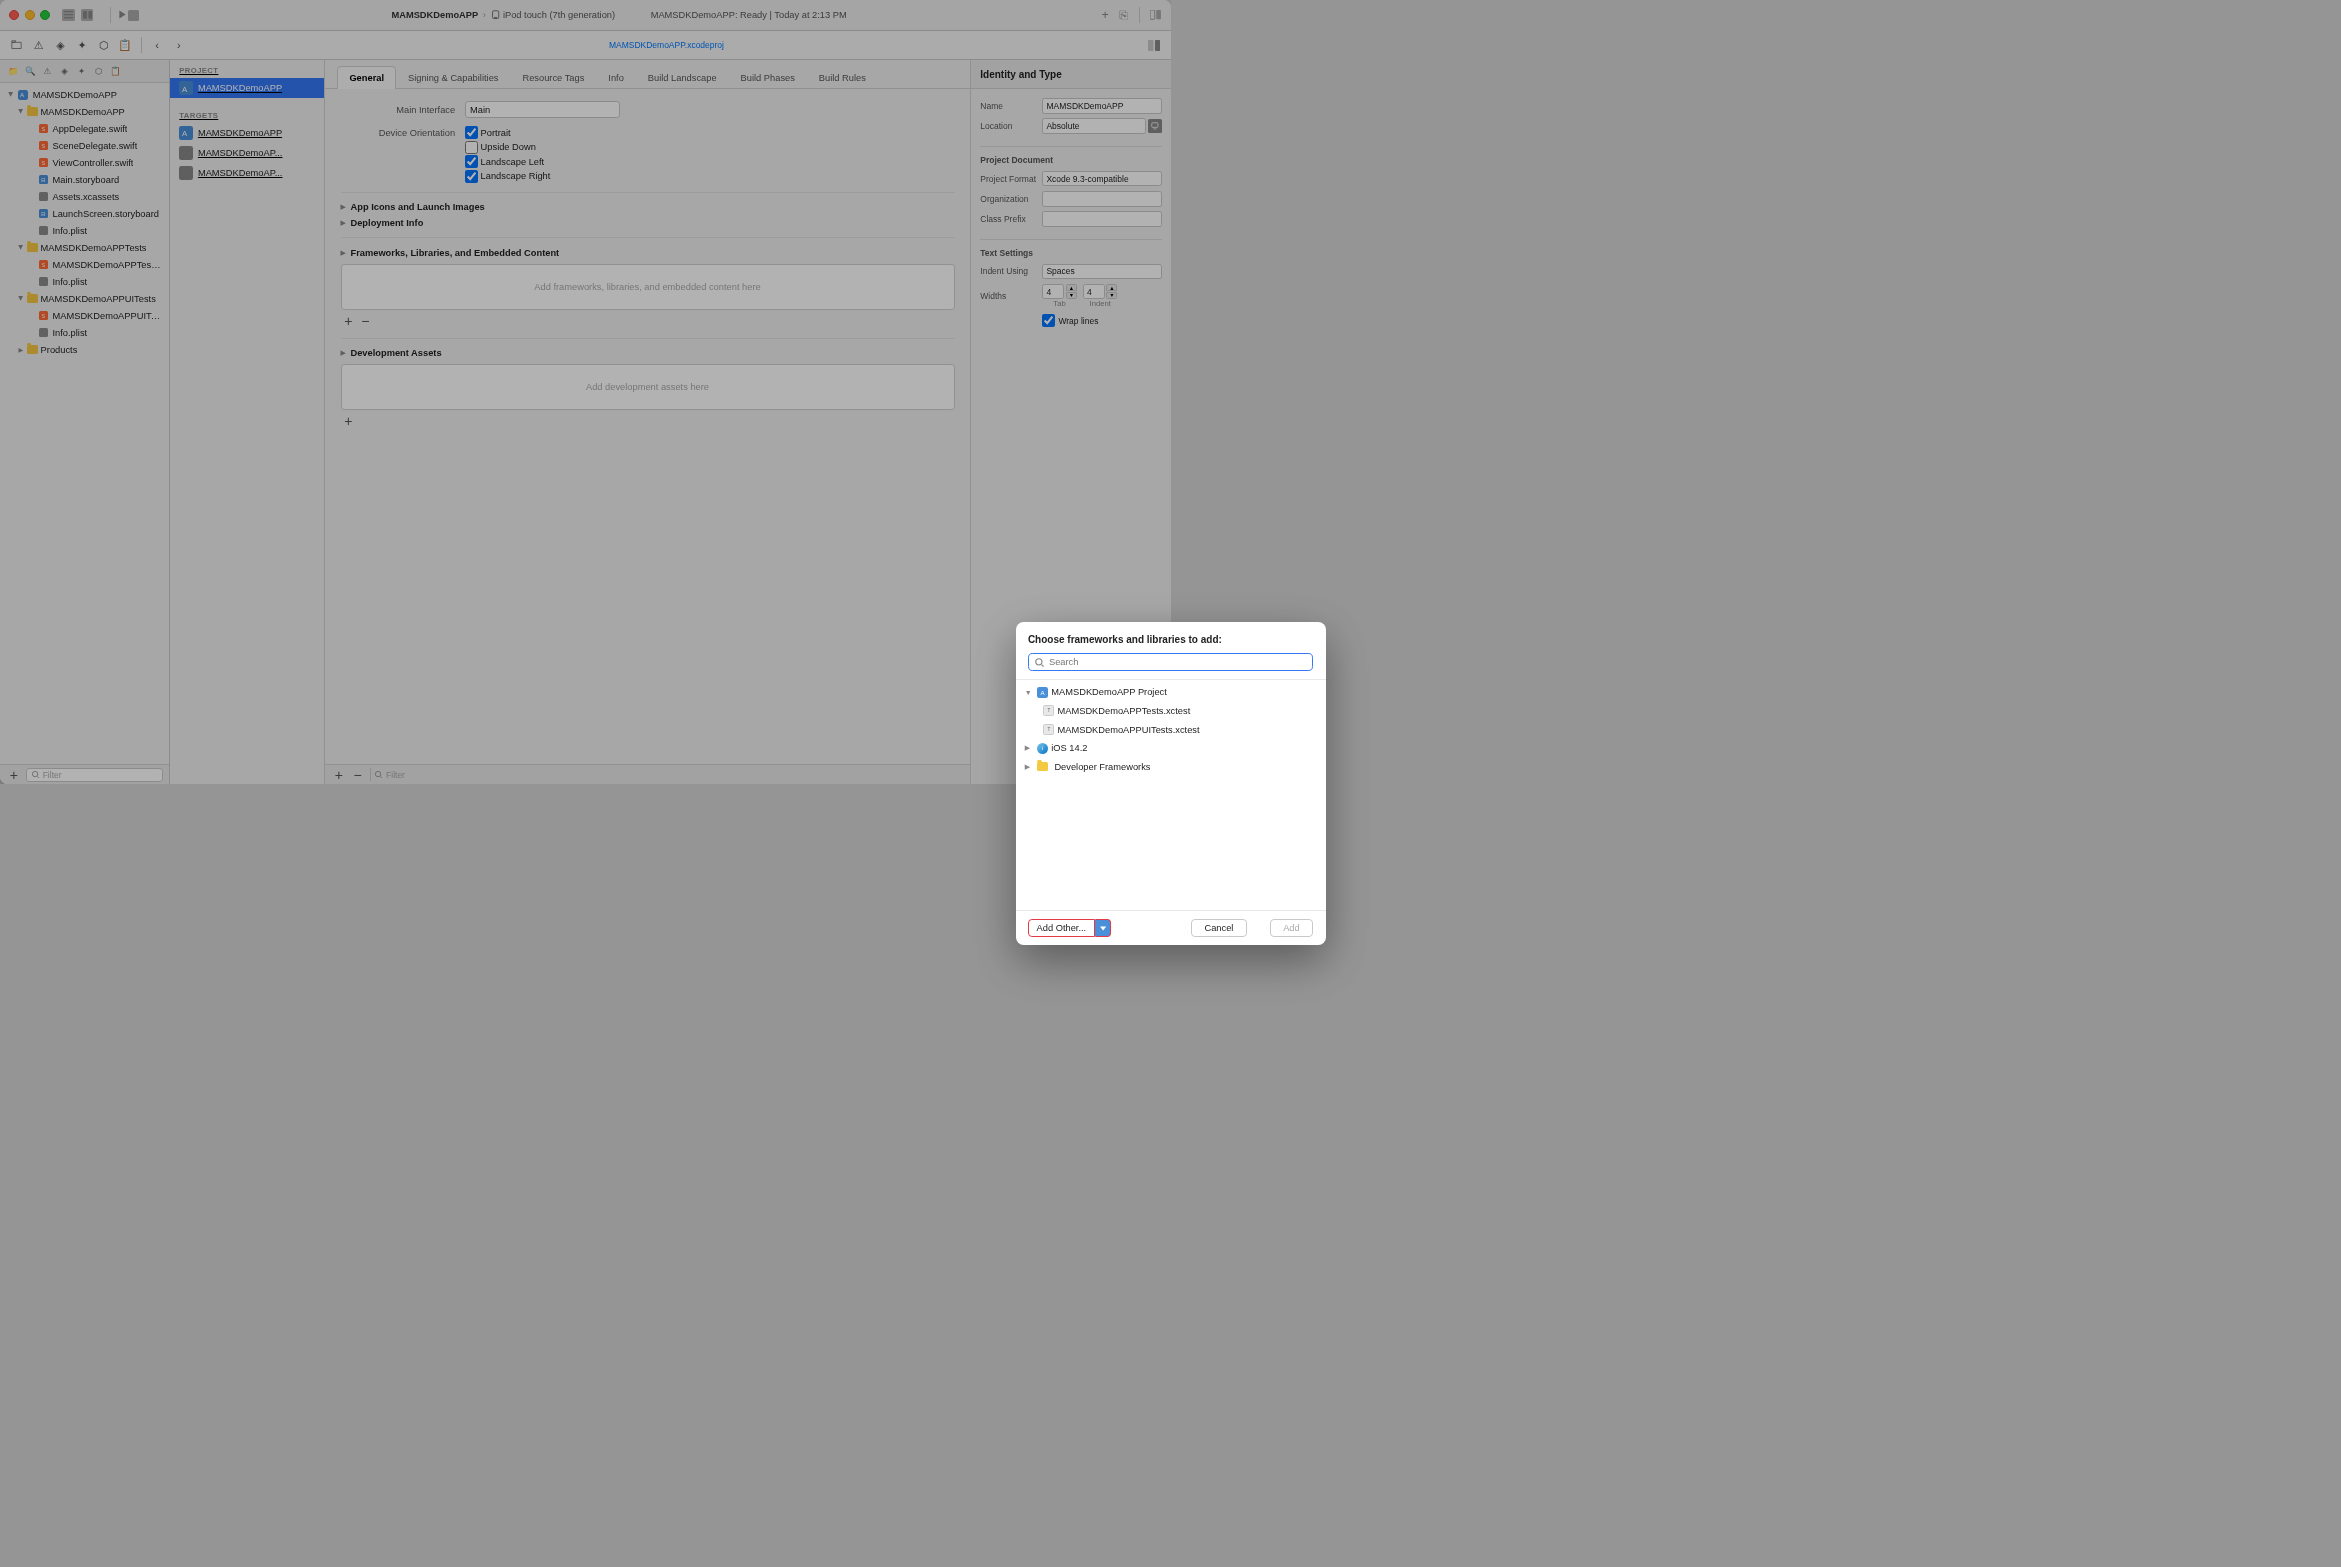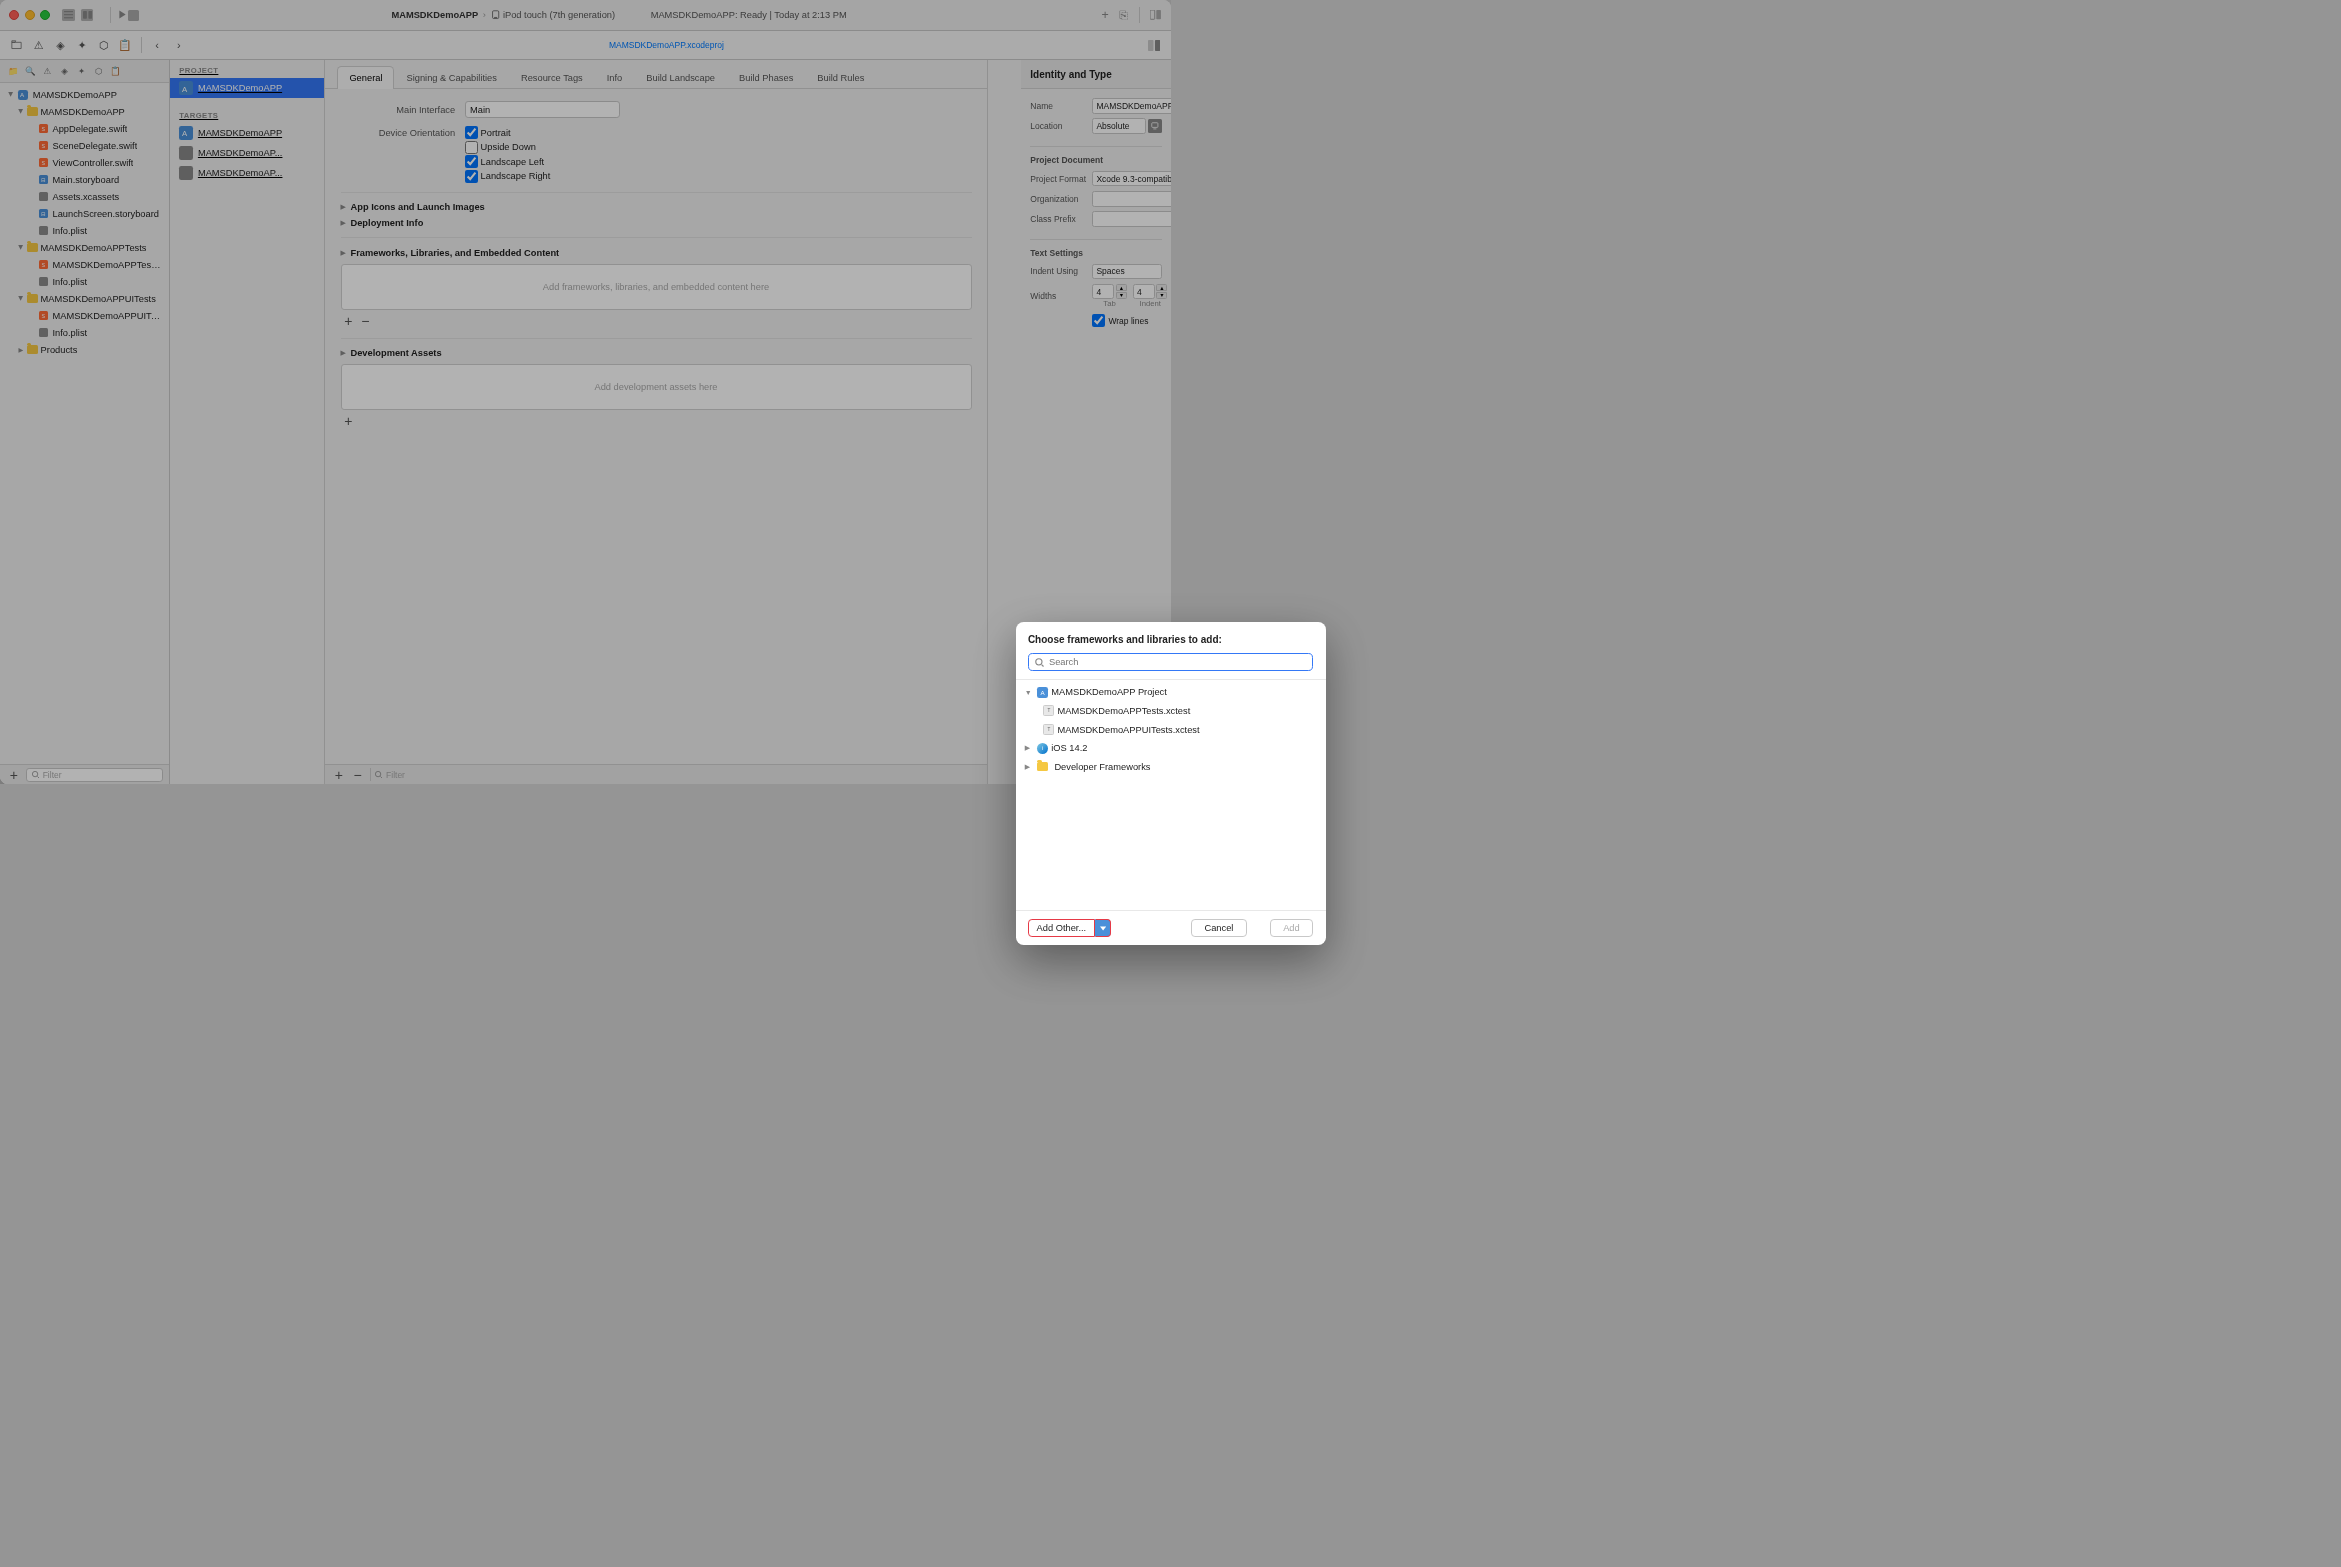--- a/index.html
+++ b/index.html
@@ -298,21 +298,21 @@
       cursor: pointer;
       border-radius: 4.6px 4.6px 0 0;
       border: 0.8px solid transparent;
       border-bottom: none;
       margin-bottom: -0.8px;
     }
     .settings-tab.active {
       background: #f8f8f8;
       border-color: #d0d0d0;
       color: #000;
-      font-weight: 400;
+      font-weight: 700;
     }
 
     .settings-content {
       flex: 1;
       overflow-y: auto;
       padding: 12.4px 15.5px;
     }
 
     .settings-row {
       display: flex;
@@ -407,27 +407,26 @@
       display: flex;
       align-items: center;
       justify-content: center;
       font-size: 12.4px;
       color: #555;
       border-radius: 2.3px;
     }
 
     
     .right-panel {
-      width: 184px;
+      width: 201px;
       background: #f0f0f0;
       border-left: 0.8px solid #d0d0d0;
       display: flex;
       flex-direction: column;
       overflow: hidden;
-      padding-left: 33px;
     }
 
     .right-panel-header {
       height: 29px;
       background: #e8e8e8;
       border-bottom: 0.8px solid #d0d0d0;
       display: flex;
       align-items: center;
       padding: 0 9.3px;
       font-size: 10px;

